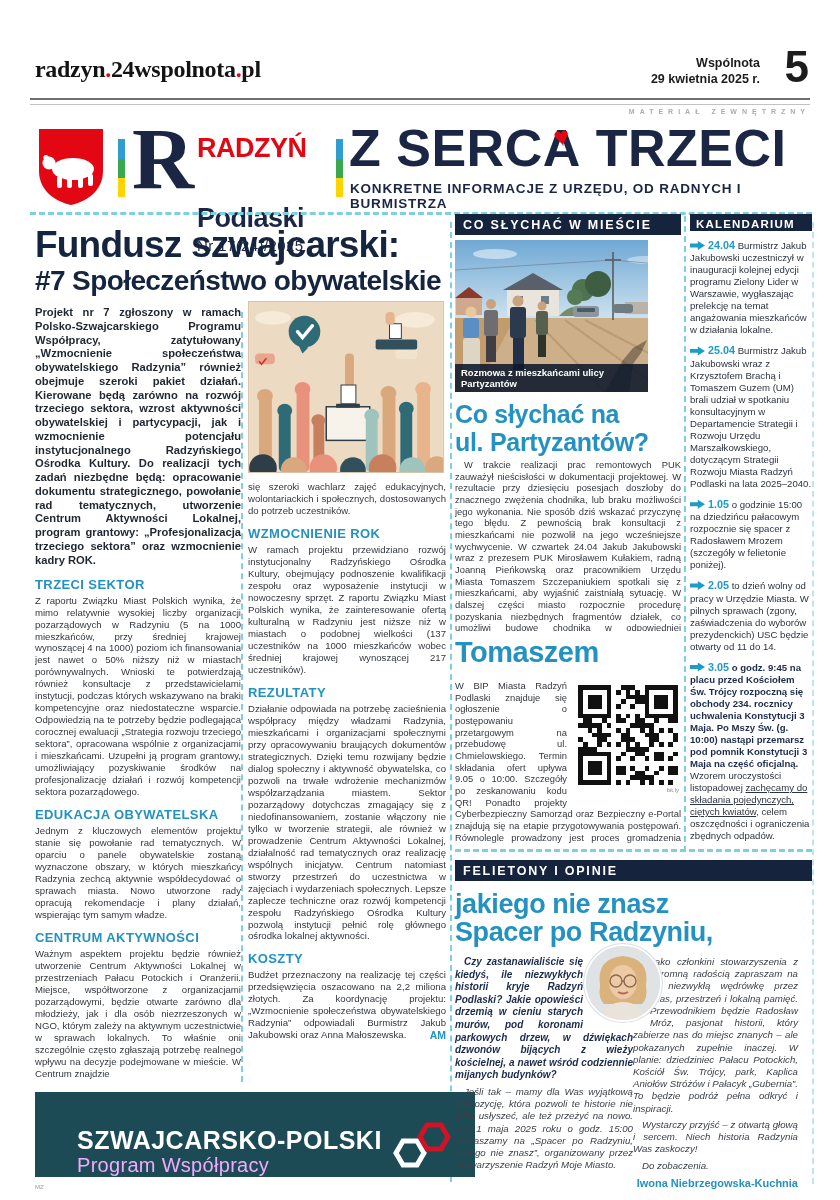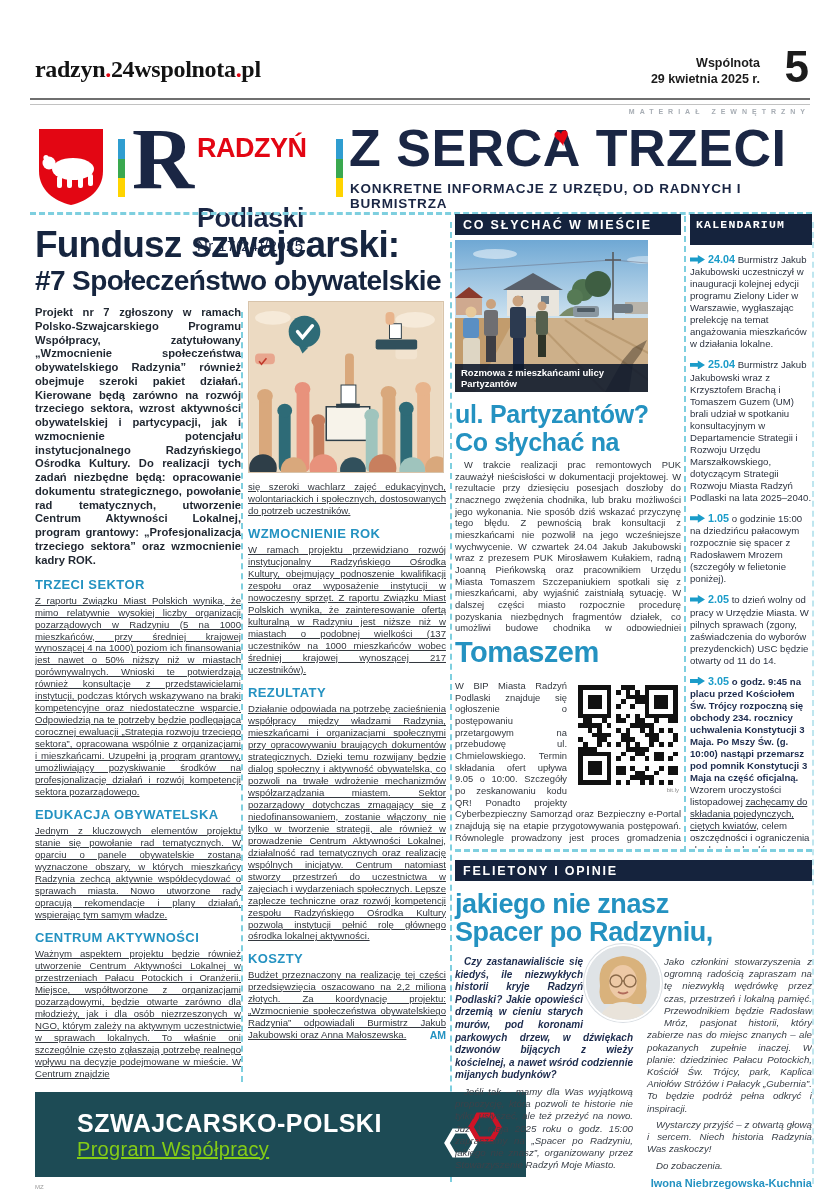--- a/index.html
+++ b/index.html
@@ -48,29 +48,29 @@
 
   
   .art-head{position:absolute;left:35px;top:226px;width:412px;color:#16253f;}
   .h1a{font-size:37px;font-weight:bold;letter-spacing:-0.8px;line-height:1;}
   .h1b{font-size:28px;font-weight:bold;letter-spacing:-0.6px;line-height:1.05;margin-top:3px;}
   .col1{position:absolute;left:35px;top:306px;width:206px;height:784px;overflow:hidden;}
   .col2{position:absolute;left:248px;top:301px;width:198px;height:789px;overflow:hidden;}
   .lead{font-weight:bold;font-size:11.2px;line-height:1.23;color:#1f2630;text-align:justify;}
   .sec-h{font-size:13px;font-weight:bold;color:var(--accent,#2b8fb7);letter-spacing:0.4px;
         margin:9px 0 3px;}
-  .body-p{font-size:9.6px;line-height:1.25;color:#33383f;text-align:justify;text-decoration:underline;}
+  .body-p{font-size:9.6px;line-height:1.25;color:#33383f;text-align:justify;}
   .byline{float:right;font-weight:bold;color:var(--accent,#2492c1);font-size:10.5px;}
   .illu{display:block;margin-bottom:8px;border:1px solid #d8c4ab;}
 
   
-  .banner{position:absolute;left:35px;top:1092px;width:491px;height:85px;
-        background:var(--banner,#1d4b55);display:flex;align-items:center;padding:2px 20px 0 42px;}
+  .banner{position:absolute;left:35px;top:1092px;width:440px;height:85px;
+        background:var(--banner,#1d4b55);display:flex;align-items:flex-end;padding:2px 20px 0 42px;}
   .banner-line1{font-size:25px;font-weight:bold;color:#fff;letter-spacing:0.5px;line-height:1.1;}
-  .banner-line2{font-size:20px;color:#84cc16;font-weight:normal;letter-spacing:0.3px;text-decoration:underline;}
+  .banner-line2{font-size:20px;color:#f0abfc;font-weight:normal;letter-spacing:0.3px;}
   .banner-logo{margin-left:auto;}
   .footer-code{position:absolute;left:35px;top:1184px;font-size:6px;color:#9a9a9a;}
 
   
   .band{background:var(--band,#15233d);color:#fff;font-weight:bold;font-size:12.5px;
         letter-spacing:1.8px;padding:4px 8px 3px;}
   .band1{position:absolute;left:455px;top:214px;width:226px;}
   .band2{position:absolute;left:455px;top:860px;width:357px;}
   .photo{position:absolute;left:455px;top:240px;width:193px;height:152px;overflow:hidden;}
   .caption{position:absolute;left:0;right:0;bottom:0;background:rgba(13,24,43,0.88);
@@ -88,36 +88,36 @@
         background:#fff;padding:3px 3px 9px 3px;}
   .qr-grid{display:grid;grid-template-columns:repeat(21,1fr);grid-template-rows:repeat(21,1fr);
         width:100px;height:100px;}
   .qm{background:#111;} .qw{background:#fff;}
   .qr-label{position:absolute;right:2px;bottom:0;font-size:6px;color:#8a8a8a;}
   .rdash{position:absolute;left:455px;top:849px;width:357px;border-top:3px dashed var(--dash,#7ecfdf);}
 
   
   .feuil-h{position:absolute;left:455px;top:890px;font-size:27px;font-weight:bold;
         color:var(--accent,#2492c1);line-height:1.05;letter-spacing:-0.4px;}
-  .feuil-cols{position:absolute;left:455px;top:956px;width:357px;height:236px;display:flex;gap:14px;overflow:hidden;}
+  .feuil-cols{position:absolute;left:455px;top:956px;width:357px;height:236px;display:flex;overflow:hidden;}
   .fcol-l{width:178px;} .fcol-r{width:165px;}
   .fintro{font-size:10px;font-weight:bold;font-style:italic;color:#1c2b4d;line-height:1.26;
         text-align:justify;text-indent:9px;}
   .fbody{font-size:9.7px;font-style:italic;color:#3c424a;line-height:1.26;text-align:justify;margin-top:4px;}
   .spacer-r{float:right;width:50px;height:72px;}
   .spacer-l{float:left;width:17px;height:72px;}
   .portrait{position:absolute;left:584px;top:944px;width:78px;height:78px;border-radius:50%;
         overflow:hidden;border:2px solid #fff;box-shadow:0 0 0 1px #d8dde2;background:#dfe3e6;}
   .signature{font-size:11px;font-weight:bold;color:var(--accent,#2492c1);text-align:right;
         line-height:1.3;margin-top:4px;}
 
   
   .cal{position:absolute;left:690px;top:214px;width:122px;height:634px;overflow:hidden;}
   .cal-band{background:var(--band,#15233d);color:#fff;font-weight:bold;font-size:11.5px;
-        letter-spacing:1.2px;padding:4px 6px 14px;font-family:Liberation Mono, monospace;}
+        letter-spacing:1.2px;padding:4px 6px 1px;}
   .cal-body{margin-top:8px;font-size:9.6px;line-height:1.25;color:#2c3340;}
   .cal-body p{margin-bottom:8px;}
   .cal-arrow{display:inline-block;width:15px;height:9px;background:var(--date,#1b9cc9);
         clip-path:polygon(0 28%,52% 28%,52% 0,100% 50%,52% 100%,52% 72%,0 72%);
         margin-right:3px;vertical-align:-1px;}
   .cal-date{font-weight:bold;color:var(--date,#1b9cc9);font-size:10.8px;}
   .cal-bold{font-weight:bold;color:#1c2b4d;}
   .cal-u{text-decoration:underline;}
 </style>
 </head>
@@ -289,22 +289,22 @@
       <rect x="55" y="67" width="16" height="31" rx="3" fill="#2c3a50"></rect>
       <rect x="58" y="98" width="11" height="32" fill="#23304a"></rect>
       <circle cx="87" cy="66" r="4.5" fill="#caa27e"></circle>
       <rect x="81" y="71" width="12" height="24" rx="3" fill="#55604e"></rect>
       <rect x="83" y="95" width="8" height="22" fill="#2e3428"></rect>
       <polygon points="150,152 168,120 178,108 192,100 186,113 178,124 174,152" fill="rgba(25,18,10,0.38)"></polygon>
     </svg>
     <div class="caption">Rozmowa z mieszkańcami ulicy Partyzantów</div>
   </div>
   <div class="news-h">
+    <div>Co słychać na</div>
     <div>ul. Partyzantów?</div>
-    <div>Co słychać na</div>
   </div>
   <p class="news-body indent">W trakcie realizacji prac remontowych PUK zauważył nieścisłości w dokumentacji projektowej. W rezultacie przy dziesięciu posesjach doszłoby do znacznego zwężenia chodnika, lub braku możliwości jego wykonania. Nie sposób dziś wskazać przyczynę tego błędu. Z pewnością brak konsultacji z mieszkańcami nie pozwolił na jego wcześniejsze wychwycenie. W czwartek 24.04 Jakub Jakubowski wraz z prezesem PUK Mirosławem Kułakiem, radną Joanną Pieńkowską oraz pracownikiem Urzędu Miasta Tomaszem Szczepaniukiem spotkali się z mieszkańcami, aby wyjaśnić zaistniałą sytuację. W dalszej części miasto rozpocznie procedurę pozyskania niezbędnych fragmentów działek, co umożliwi budowę chodnika w odpowiedniej szerokości.</p>
   <div class="tenders-h">Tomaszem</div>
   <div class="tenders-body">
     <div class="qr">
       <div class="qr-grid">
           <div class="qm"></div>
           <div class="qm"></div>
           <div class="qm"></div>
           <div class="qm"></div>

